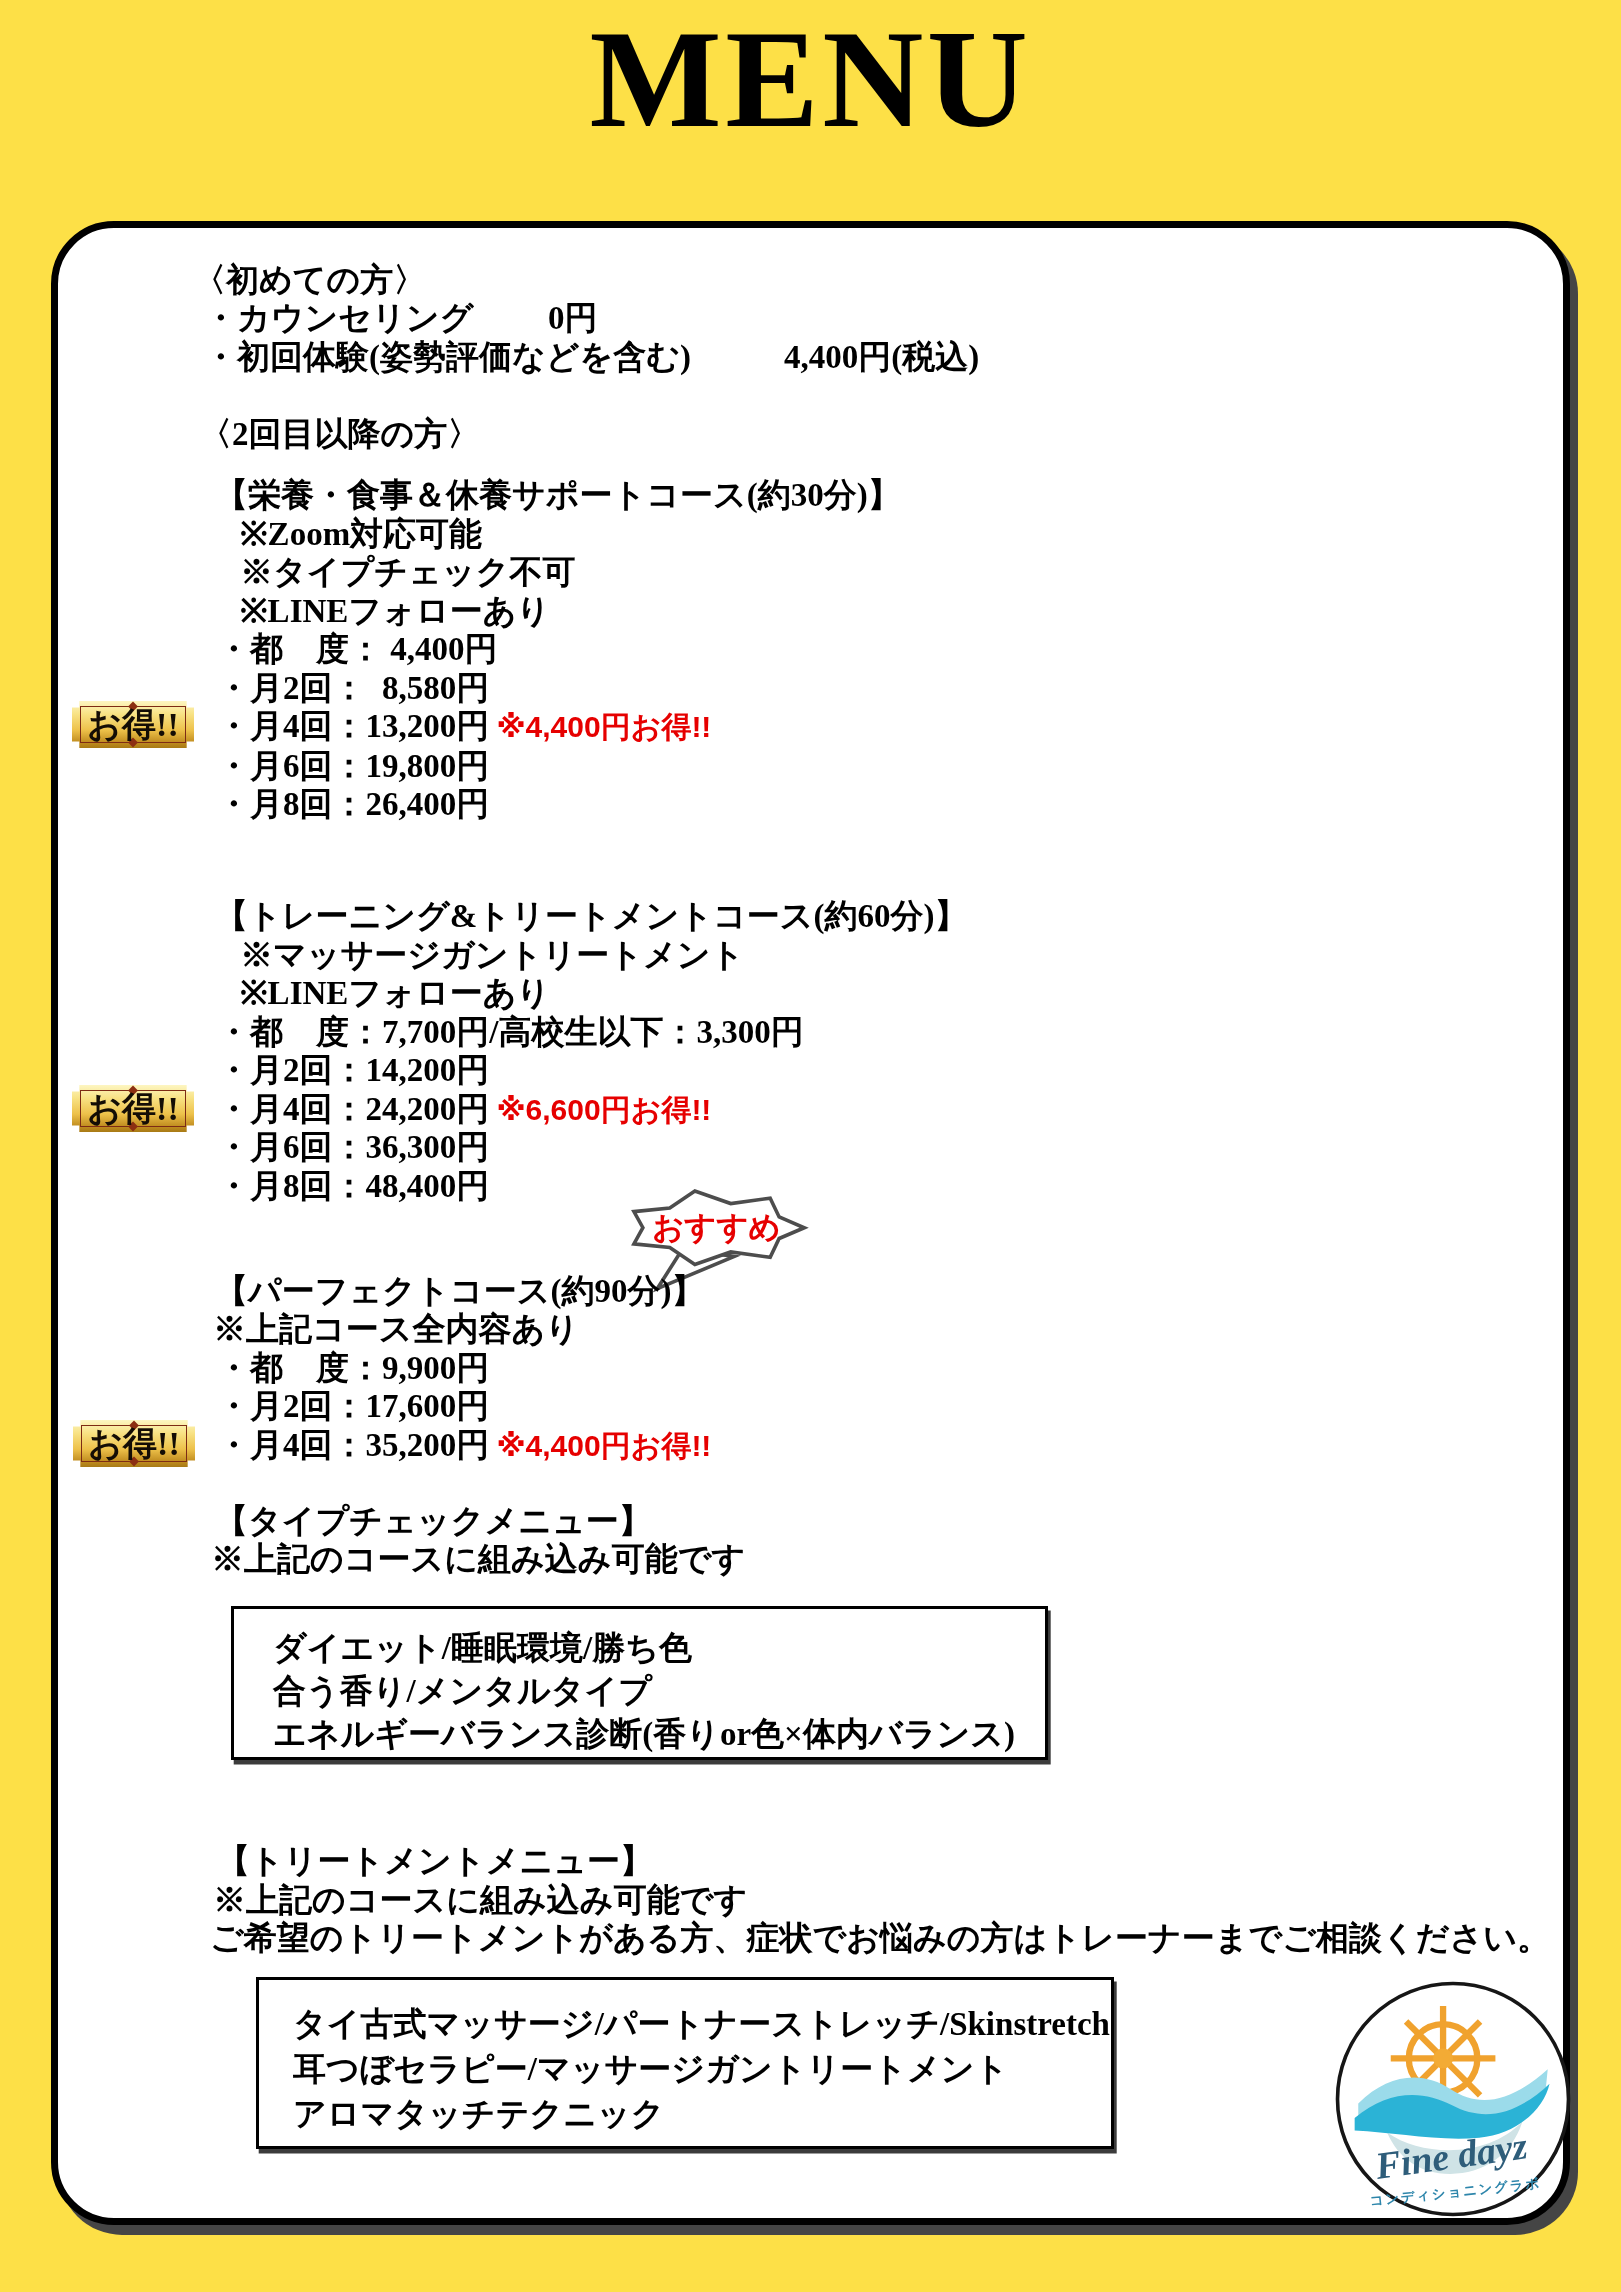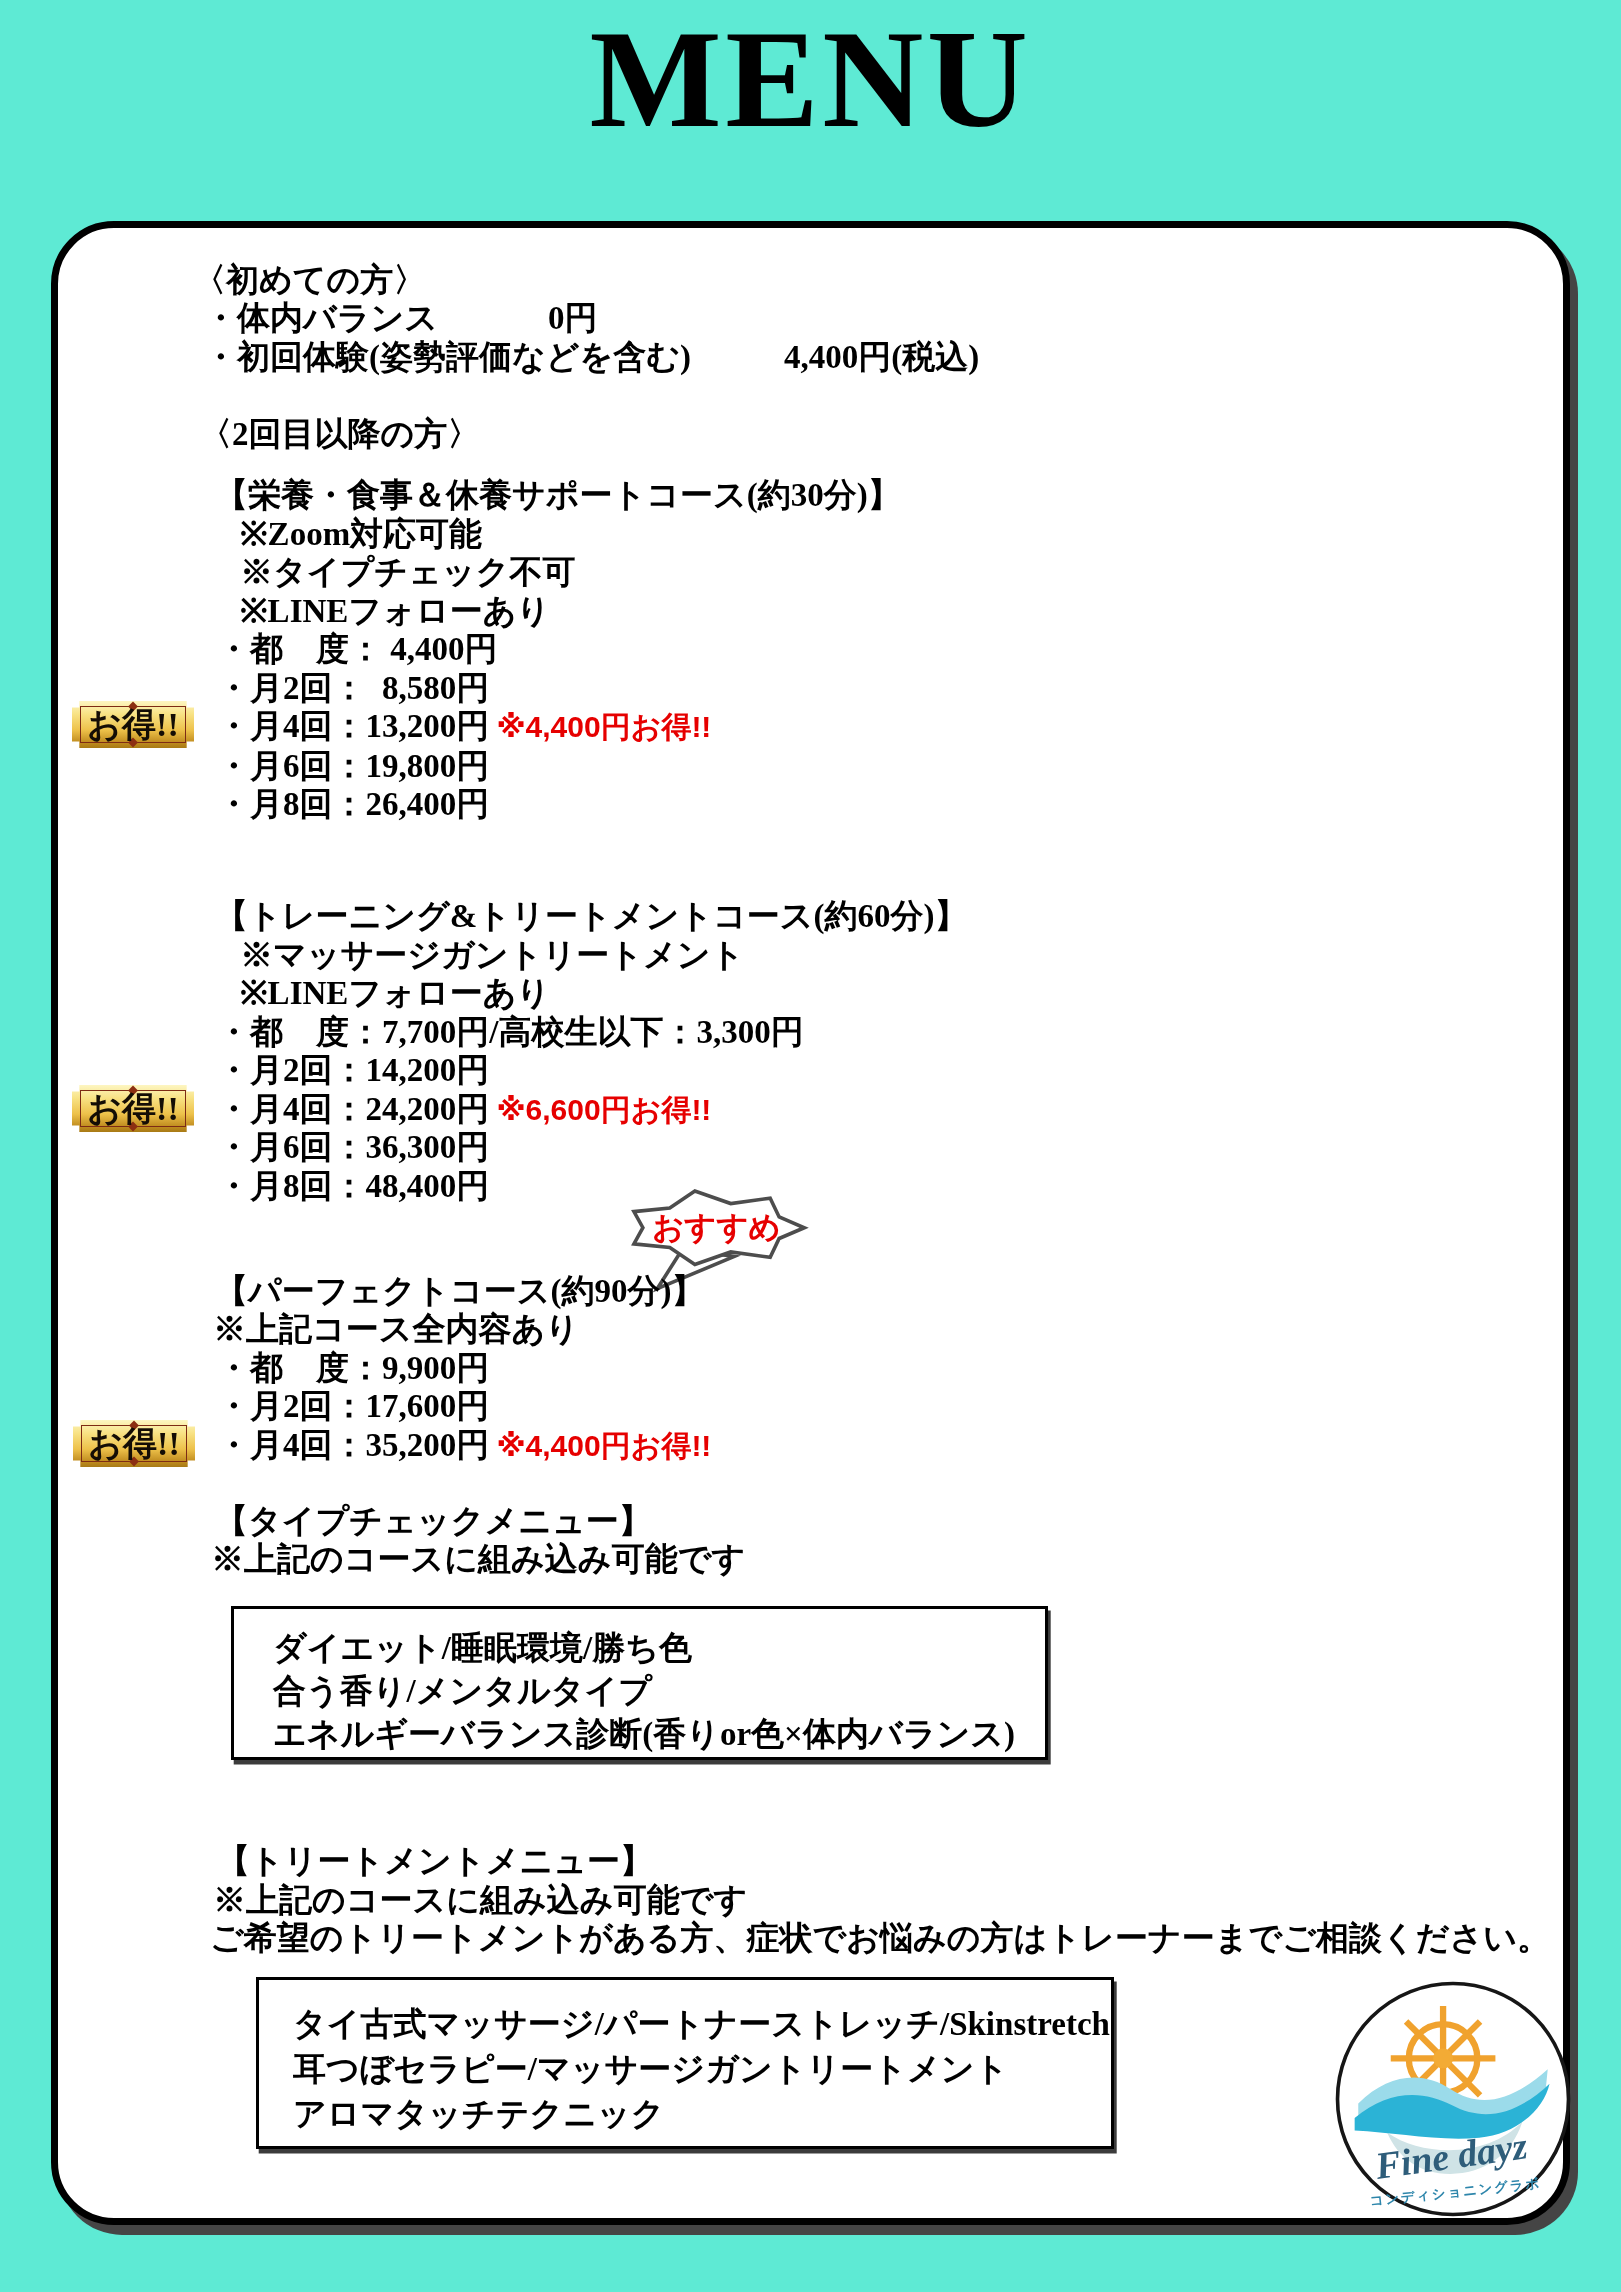--- a/index.html
+++ b/index.html
@@ -1,16 +1,16 @@
 <!DOCTYPE html>
 <html style="font-size:14.3px"><head>
 <meta charset="utf-8">
 <style>
   html,body{margin:0;padding:0;background:#fff;width:1621px;height:2293px;overflow:hidden;}
-  .page{position:relative;width:1621px;height:2293px;background:#5eead4;
+  .page{position:relative;width:1621px;height:2293px;background:#fde047;
         font-family:"Liberation Serif","DejaVu Serif",serif;color:#000;}
   .menu-title{position:absolute;left:0;top:5.4px;width:100%;text-align:center;
         font-size:140px;font-weight:600;letter-spacing:3.6px;line-height:1.05;}
   .menu-box{position:absolute;left:51px;top:221px;width:1505px;height:1990px;
         border:7.2px solid #000;border-radius:63px;background:#fff;
         box-shadow:8px 9.9px 0 #454545;}
   .t{position:absolute;font-size:33px;font-weight:bold;white-space:pre;line-height:1.1;}
   .deal{font-family:"Liberation Sans","DejaVu Sans",sans-serif;
         font-size:30px;font-weight:bold;color:#e60000;margin-left:7.2px;}
   
@@ -37,21 +37,21 @@
 </head>
 <body>
 
 <div class="page">
 
   <div class="menu-title">MENU</div>
 
   <div class="menu-box"></div>
 
   <div class="t" style="left:193px;top:262px">〈初めての方〉</div>
-  <div class="t" style="left:204px;top:300px">・体内バランス</div>
+  <div class="t" style="left:204px;top:300px">・カウンセリング</div>
   <div class="t" style="left:548px;top:300px">0円</div>
   <div class="t" style="left:204px;top:339px">・初回体験(姿勢評価などを含む)</div>
   <div class="t" style="left:784px;top:339px">4,400円(税込)</div>
 
   <div class="t" style="left:199px;top:416px">〈2回目以降の方〉</div>
 
   <div class="t" style="left:215px;top:477px">【栄養・食事＆休養サポートコース(約30分)】</div>
   <div class="t" style="left:240px;top:516px">※Zoom対応可能</div>
   <div class="t" style="left:240px;top:554px">※タイプチェック不可</div>
   <div class="t" style="left:240px;top:593px">※LINEフォローあり</div>

